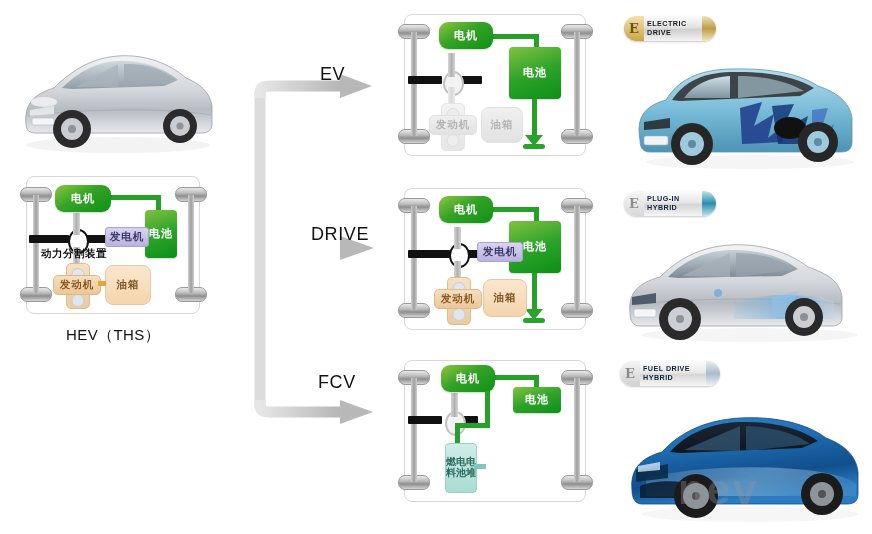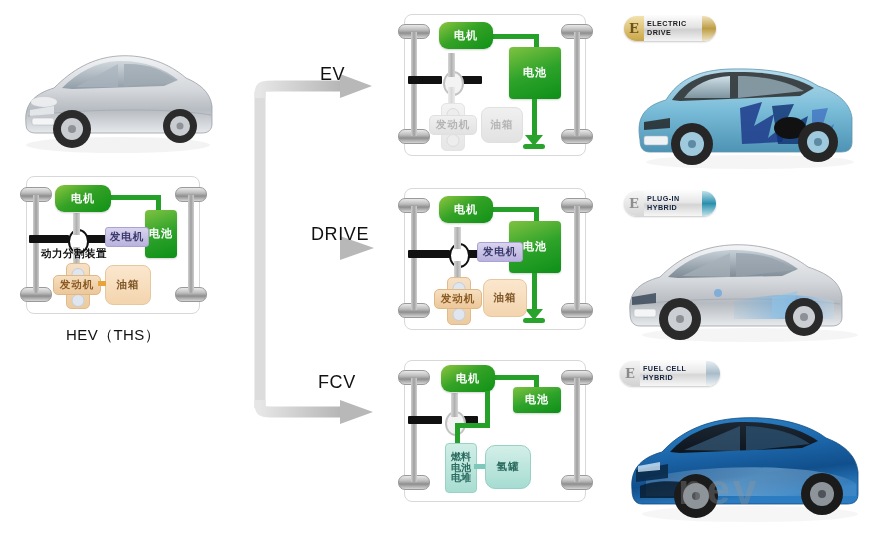--- a/index.html
+++ b/index.html
@@ -28,21 +28,21 @@
           color:#fff;border-radius:4px;font-size:11px;letter-spacing:1px;
           box-shadow:0 1px 2px rgba(0,0,0,.18);}
   .b-gen{background:linear-gradient(180deg,#d9d4ee,#b9b2de);color:#3b3b6e;
          border:1px solid #a9a2d2;font-size:10.5px;letter-spacing:1px;border-radius:3px;}
   .b-engine{background:linear-gradient(180deg,#f6dfc0,#ecc79a);color:#8a5a22;
             border:1px solid #e0b886;font-size:10.5px;letter-spacing:1px;border-radius:5px;}
   .b-tank{background:linear-gradient(180deg,#fbe7ce,#f3d5ae);color:#7d5526;
           border:1px solid #e7c79e;font-size:10.5px;letter-spacing:1px;border-radius:8px;}
   .b-fcstack{background:linear-gradient(180deg,#cfeee6,#a9ddd2);color:#2b6b60;
              border:1px solid #9ad2c6;font-size:10px;letter-spacing:0px;border-radius:4px;
-             flex-direction:column;}
+             flex-direction:row;}
   .b-h2{background:linear-gradient(180deg,#d3efe8,#a6dcd2);color:#2b6b60;
         border:1px solid #97d0c4;font-size:10.5px;letter-spacing:1px;border-radius:10px;}
   .dim-box{background:linear-gradient(180deg,#f0f0f0,#e2e2e2);color:#b4b4b4;
            border:1px solid #e0e0e0;font-size:10.5px;letter-spacing:1px;}
   .b-fcstack span{display:block;}
 
   
   .cyl{position:absolute;border-radius:5px;}
   .cyl .dot{position:absolute;left:50%;transform:translateX(-50%);
             width:11px;height:11px;border-radius:50%;}
@@ -327,23 +327,20 @@
   <div class="wire v" style="left:50px;top:62px;height:22px;"></div>
 
   <div class="box b-fcstack" style="left:40px;top:82px;width:30px;height:48px;">
     <span>燃料</span>
     <span>电池</span>
     <span>电堆</span>
   </div>
 
   <div style="position:absolute;left:69px;top:103px;width:12px;height:5px;background:#7ec8bb;"></div>
 
-  <div class="box b-h2" style="left:80px;top:84px;width:44px;height:42px;">
-      <span>氢罐</span>
-    </div>
 </div>
 
 <div class="badge badge-ev" style="left:624px;top:16px;width:92px;">
   <div class="emb">E</div>
   <div class="txt">
     <span>ELECTRIC</span>
     <span>DRIVE</span>
   </div>
   <div class="tail"></div>
 </div>
@@ -353,21 +350,21 @@
   <div class="txt">
     <span>PLUG-IN</span>
     <span>HYBRID</span>
   </div>
   <div class="tail"></div>
 </div>
 
 <div class="badge badge-fcv" style="left:620px;top:361px;width:100px;">
   <div class="emb">E</div>
   <div class="txt">
-    <span>FUEL CELL</span>
+    <span>FUEL DRIVE</span>
     <span>HYBRID</span>
   </div>
   <div class="tail"></div>
 </div>
 
 <div class="car" style="left:622px;top:56px;width:248px;height:118px;">
   <svg width="248" height="118" viewBox="0 0 248 118">
     <defs>
       <linearGradient id="iqblue" x1="0" y1="0" x2="0" y2="1">
         <stop offset="0%" stop-color="#b7dcec"></stop>

